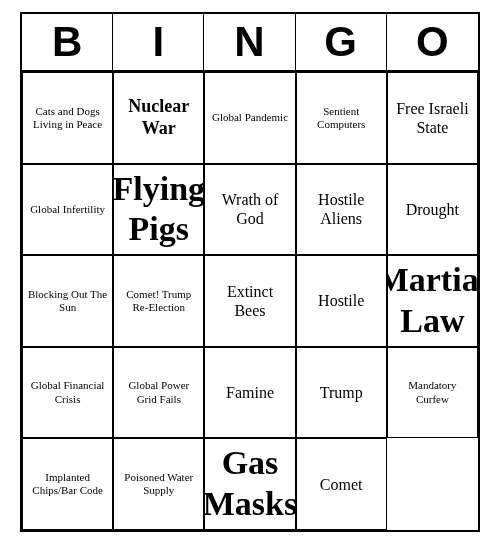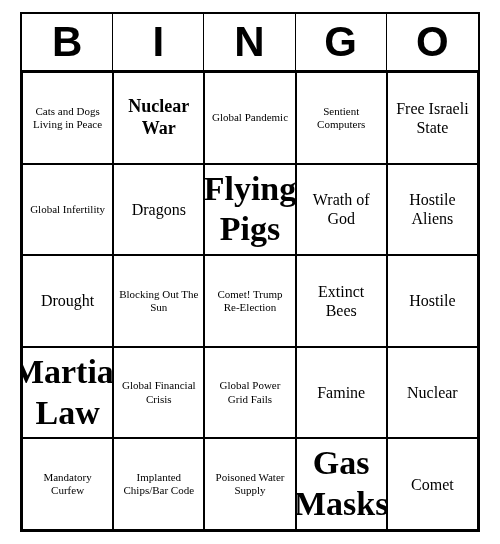--- a/index.html
+++ b/index.html
@@ -79,33 +79,32 @@
       <div class="bingo-letter">G</div>
       <div class="bingo-letter">O</div>
     </div>
   <div class="bingo-grid">
   <div class="bingo-cell small-text">Cats and Dogs Living in Peace</div>
       <div class="bingo-cell large-bold">Nuclear War</div>
       <div class="bingo-cell small-text">Global Pandemic</div>
       <div class="bingo-cell small-text">Sentient Computers</div>
       <div class="bingo-cell medium-text">Free Israeli State</div>
       <div class="bingo-cell small-text">Global Infertility</div>
-      <div class="bingo-cell medium-text">Dragons</div>
       <div class="bingo-cell xlarge-bold">Flying Pigs</div>
       <div class="bingo-cell medium-text">Wrath of God</div>
       <div class="bingo-cell medium-text">Hostile Aliens</div>
       <div class="bingo-cell medium-text">Drought</div>
       <div class="bingo-cell small-text">Blocking Out The Sun</div>
       <div class="bingo-cell small-text">Comet! Trump Re-Election</div>
       <div class="bingo-cell medium-text">Extinct Bees</div>
       <div class="bingo-cell medium-text">Hostile</div>
       <div class="bingo-cell xlarge-bold">Martial Law</div>
       <div class="bingo-cell small-text">Global Financial Crisis</div>
       <div class="bingo-cell small-text">Global Power Grid Fails</div>
       <div class="bingo-cell medium-text">Famine</div>
-      <div class="bingo-cell medium-text">Nuclear</div>
+      <div class="bingo-cell medium-text">Trump</div>
       <div class="bingo-cell small-text">Mandatory Curfew</div>
       <div class="bingo-cell small-text">Implanted Chips/Bar Code</div>
       <div class="bingo-cell small-text">Poisoned Water Supply</div>
       <div class="bingo-cell xlarge-bold">Gas Masks</div>
       <div class="bingo-cell medium-text">Comet</div>
     </div>
 </div>
 
 </body></html>

